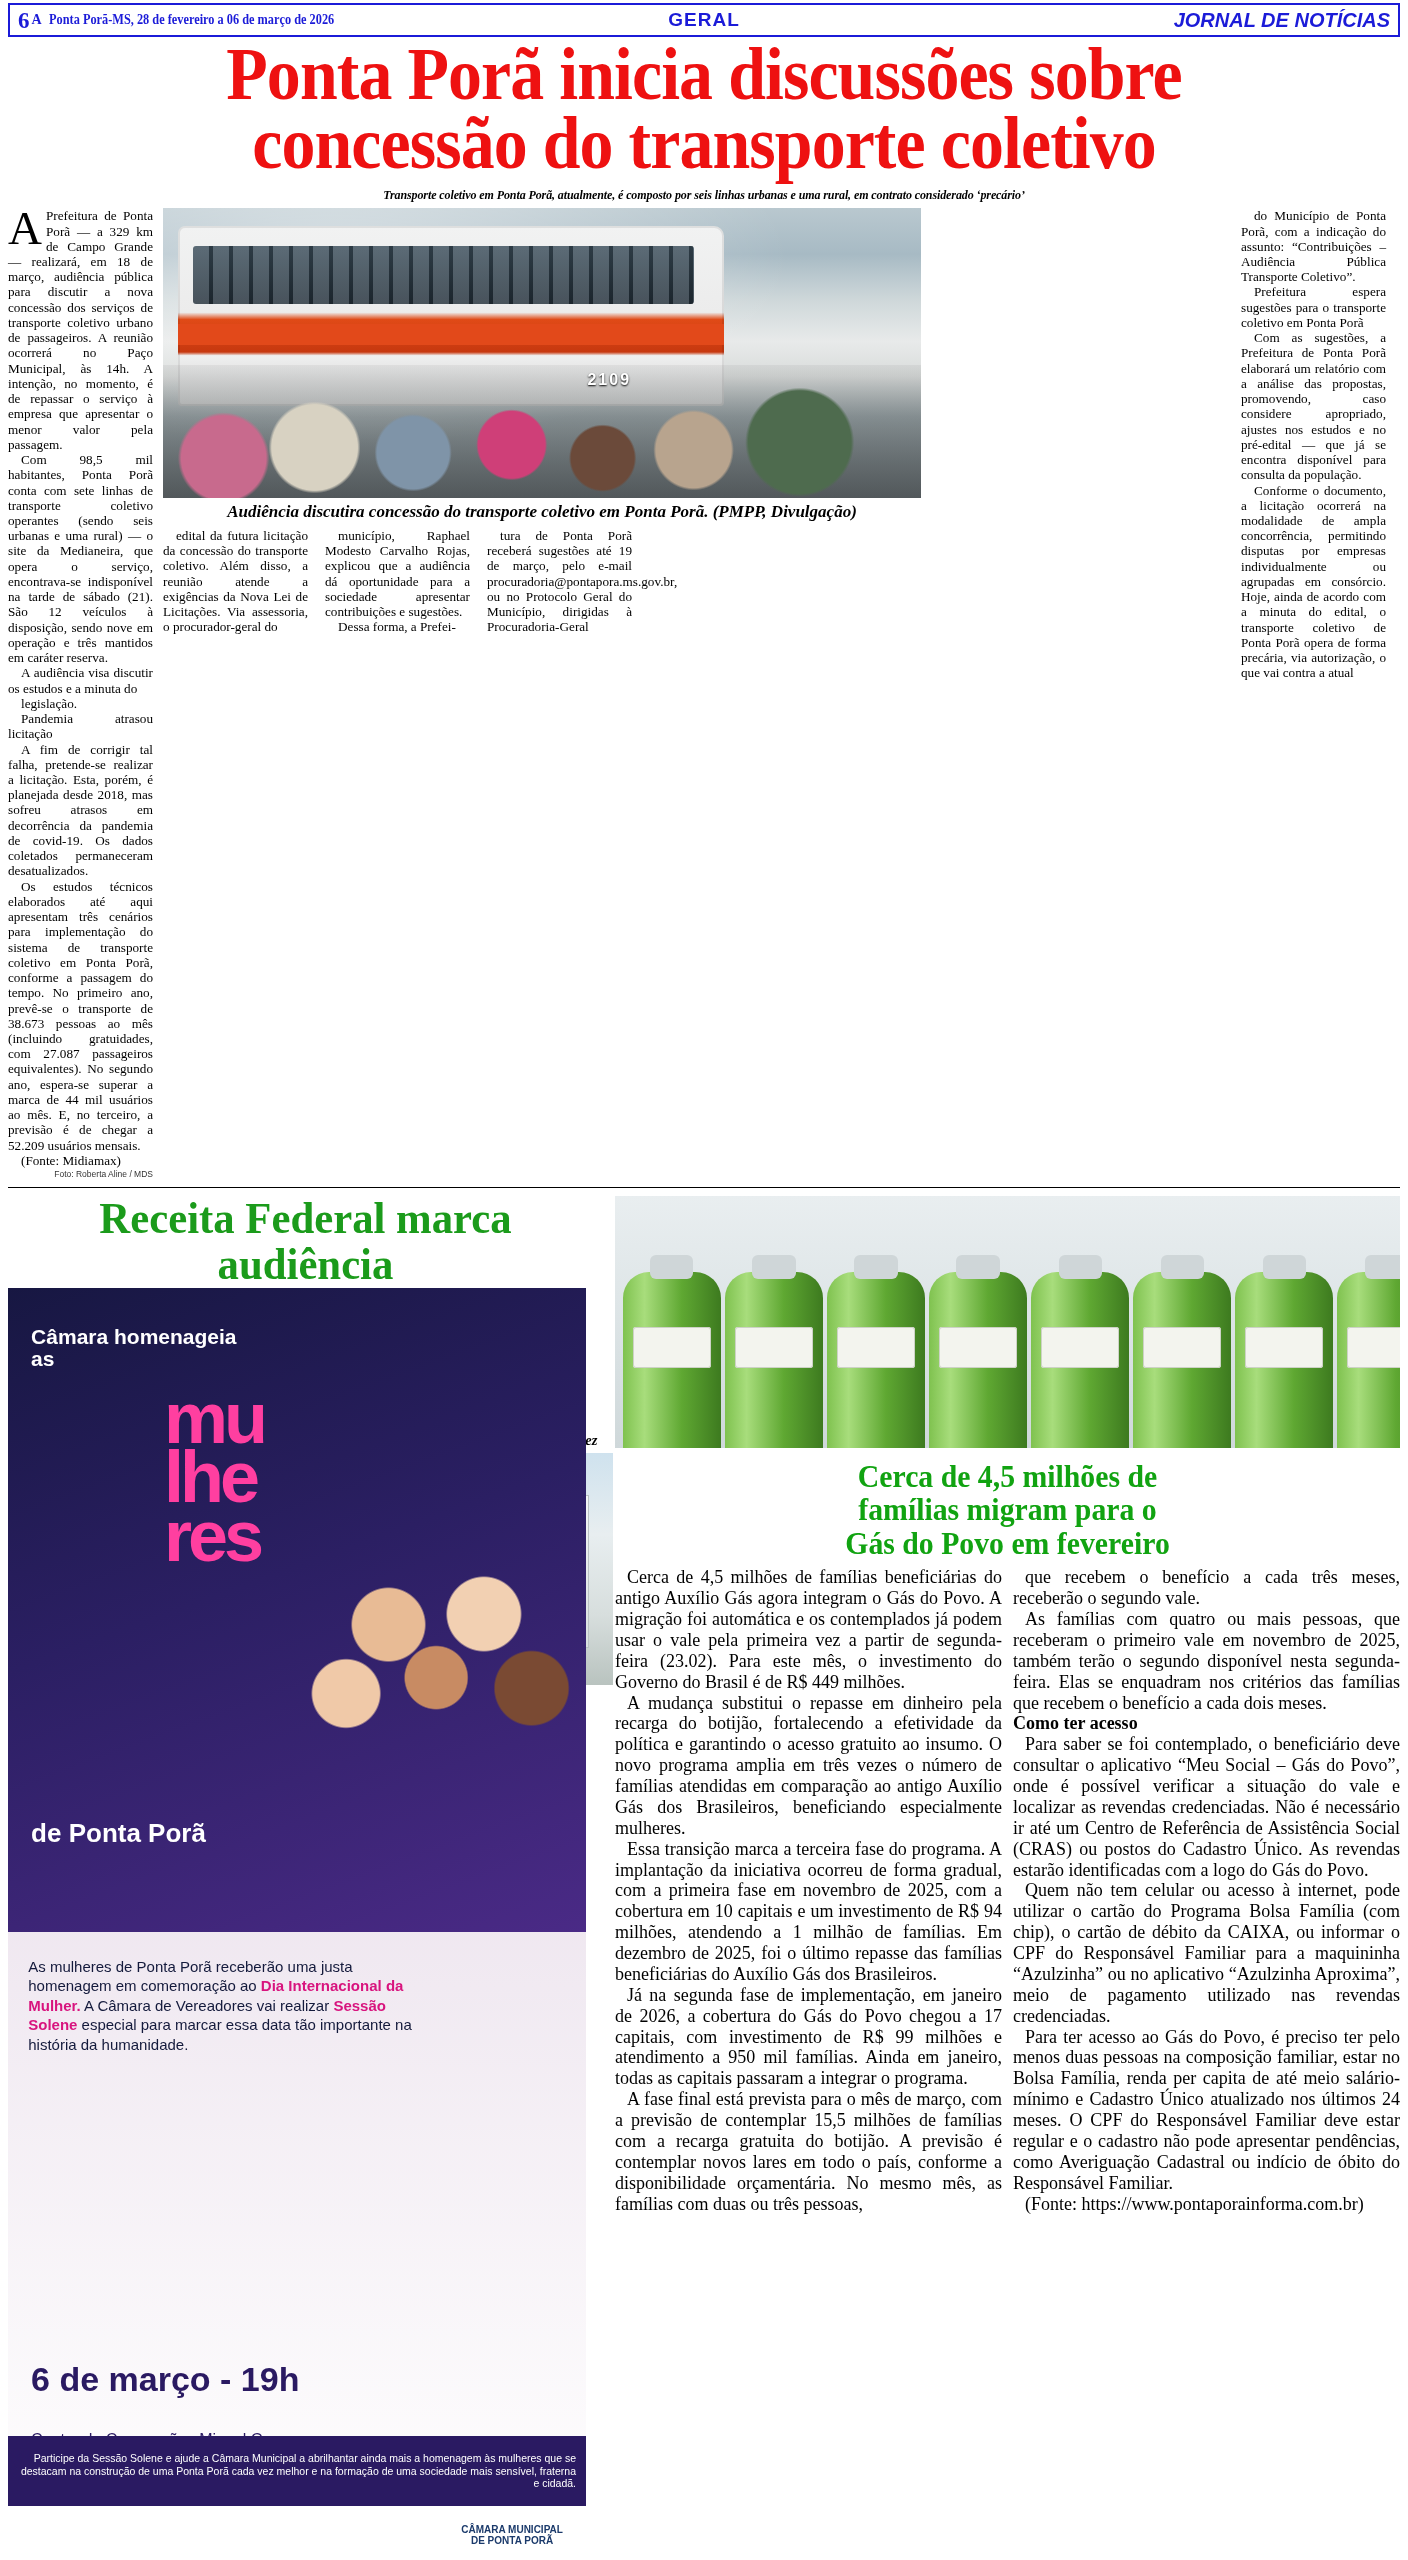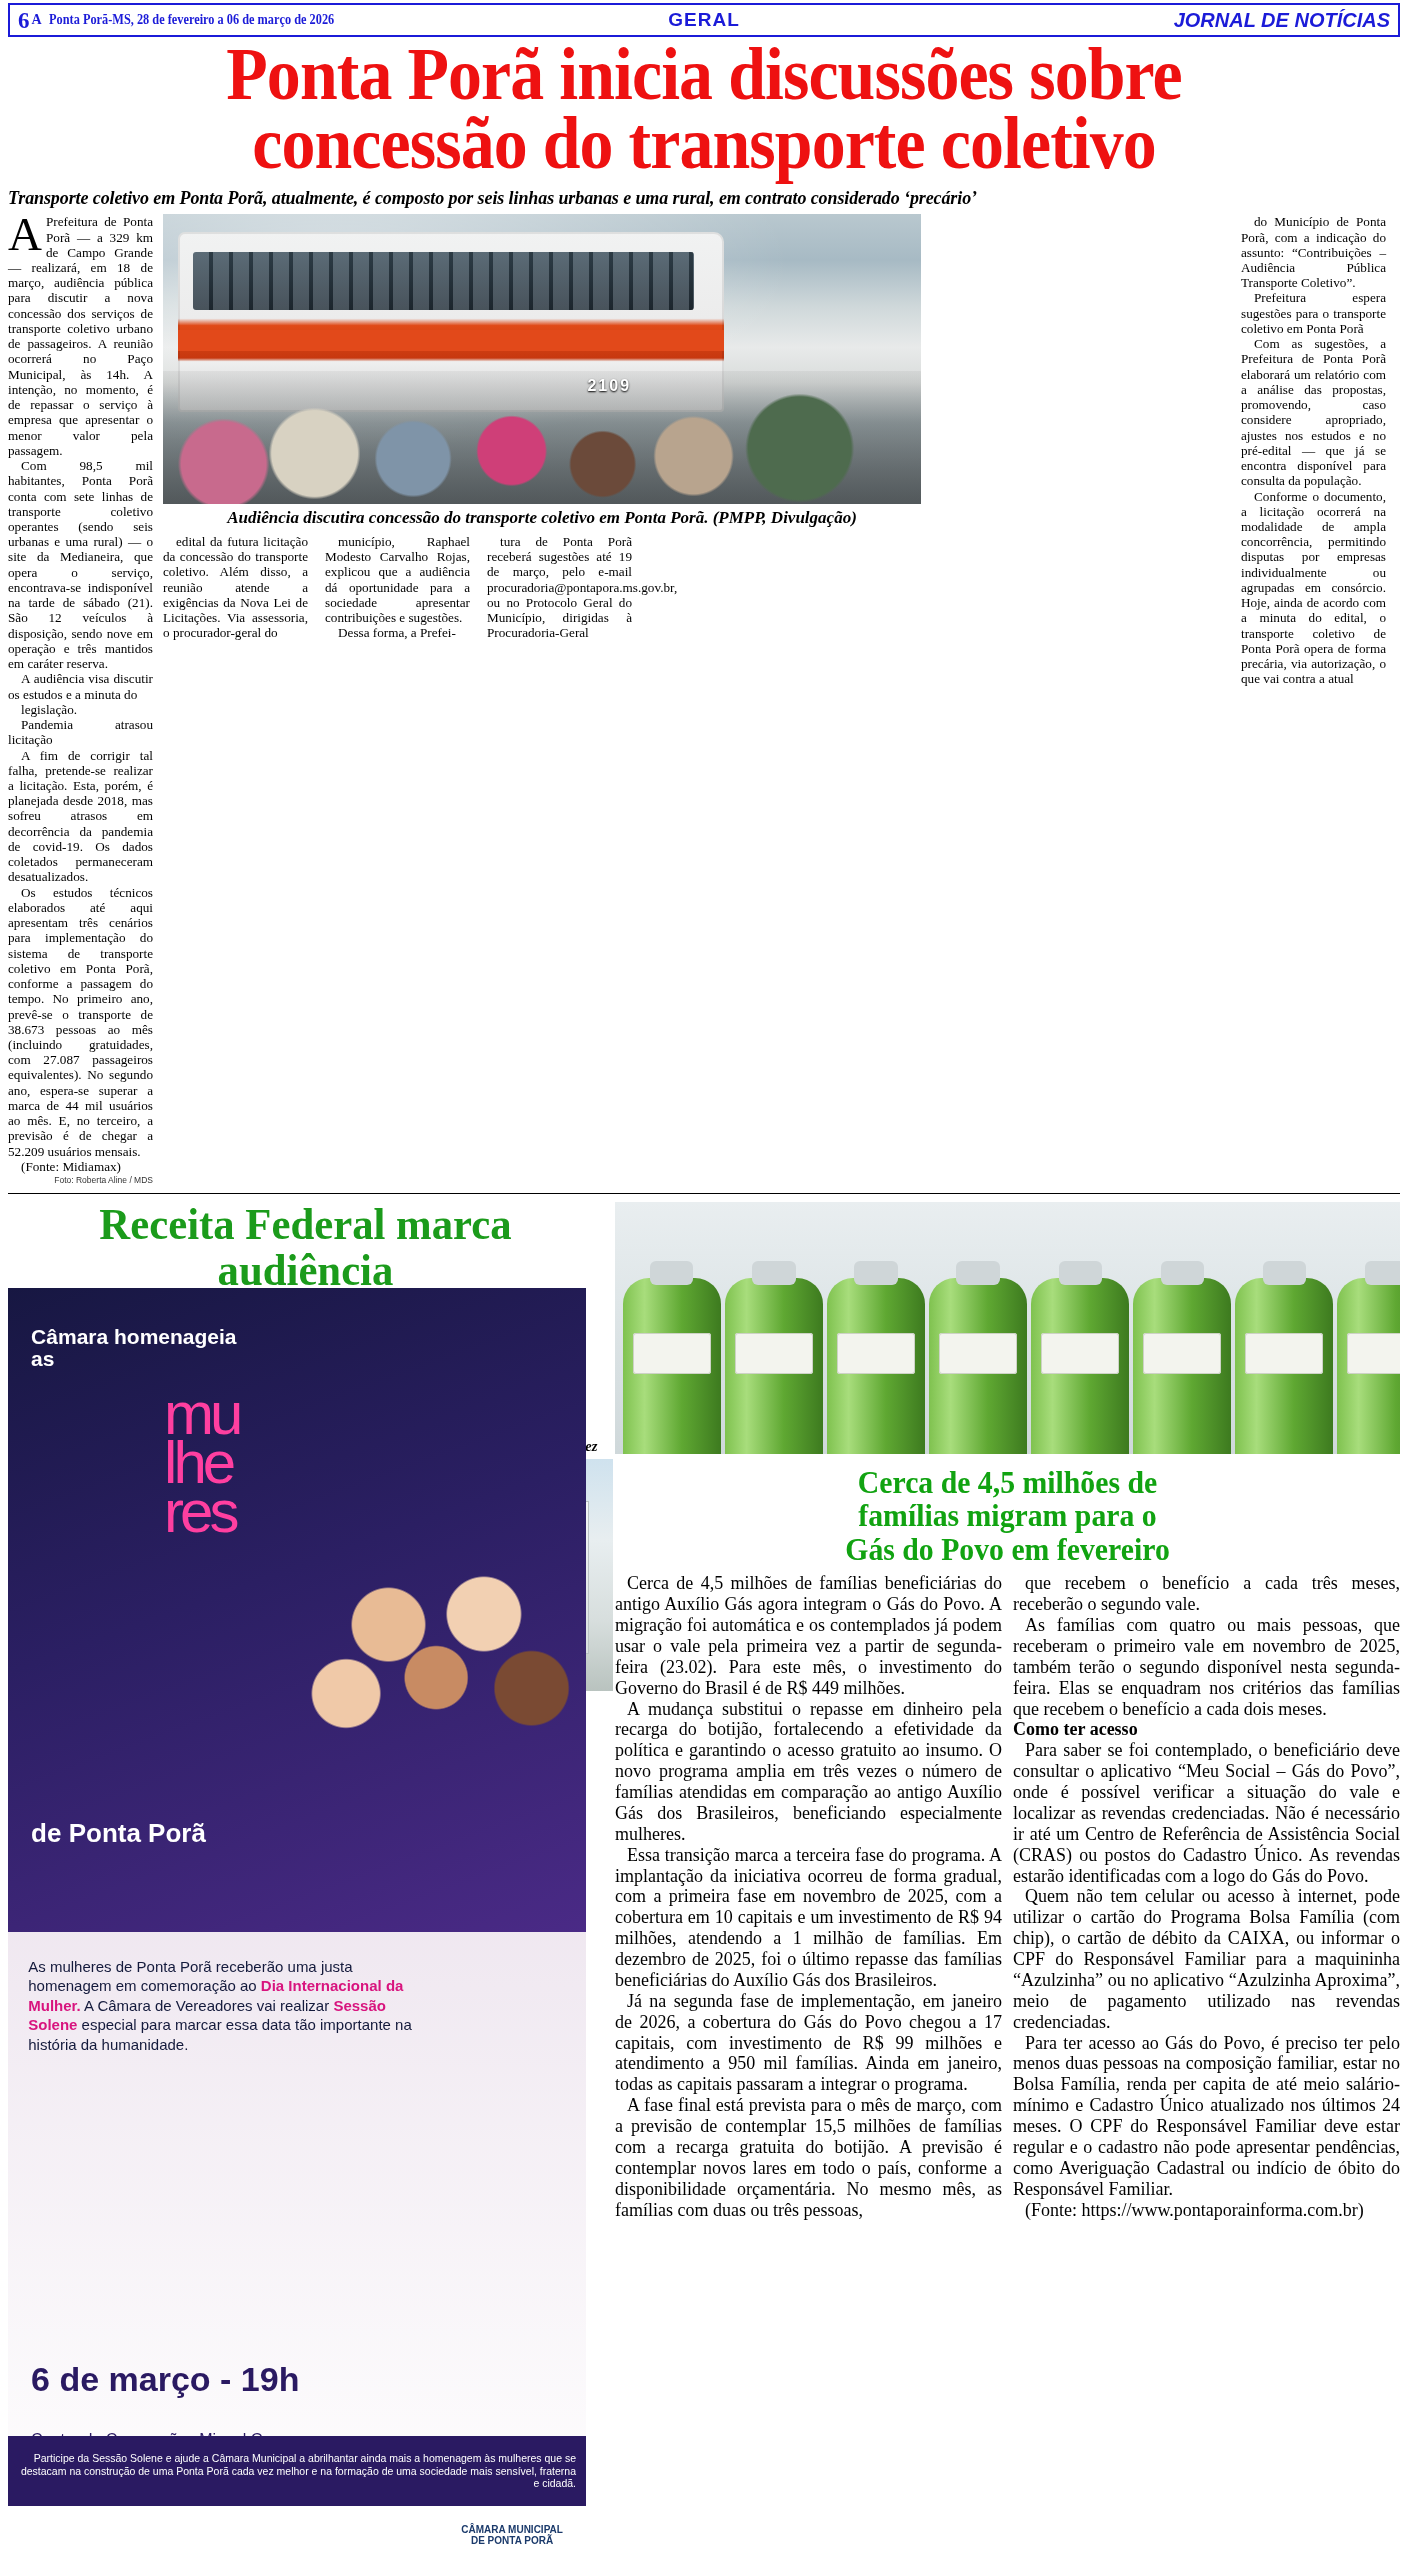--- a/index.html
+++ b/index.html
@@ -55,22 +55,22 @@
     font-size:73px;
     line-height:0.92;
     text-align:center;
     transform:scaleX(0.93);
     margin-top:4px;
     letter-spacing:-1px;
   }
   .hl1 .l2 { display:block; margin-top:2px; }
 
   .deck1 {
-    font-style:italic; font-weight:bold; font-size:18px;
-    margin-top:11px; margin-bottom:5px;
+    font-style:italic; font-weight:bold; font-size:12px;
+    text-align:center; margin-top:11px; margin-bottom:5px;
     font-family:"Liberation Serif", serif;
     letter-spacing:-0.1px;
   }
 
   
   .art1 {
     display:grid;
     grid-template-columns: 145px 448px 145px 145px 145px 145px 145px;
     column-gap:10px;
     margin-top:2px;
@@ -232,22 +232,22 @@
 
   
   .ad {
     border:0; position:relative; overflow:hidden;
     background:linear-gradient(180deg,#1d1d50 0%, #2a2168 28%, #3a2a80 48%, #efe7f0 49%, #ffffff 100%);
   }
   .ad-top { position:absolute; left:0; right:0; top:0; height:51%;
     background:linear-gradient(160deg,#171742 0%,#2b1f63 45%,#4a2a86 100%); }
   .ad-logoline { position:absolute; top:3%; left:4%; color:#fff; font-size:21px; font-weight:bold;
     font-family:"Liberation Sans", sans-serif; line-height:1.05; }
-  .ad-mu { position:absolute; top:8%; left:27%; color:#ff3fa0; font-weight:normal;
-    font-family:"Liberation Sans", sans-serif; font-size:60px; line-height:0.82; letter-spacing:-4px; }
+  .ad-mu { position:absolute; top:8%; left:27%; color:#ff3fa0; font-weight:bold;
+    font-family:"Liberation Sans", sans-serif; font-size:72px; line-height:0.82; letter-spacing:-4px; }
   .ad-sub { position:absolute; top:42%; left:4%; color:#fff; font-weight:bold; font-size:26px;
     font-family:"Liberation Sans", sans-serif; }
   .ad-body { position:absolute; top:53%; left:3.5%; width:68%; color:#141a3c; font-size:15px;
     line-height:1.3; font-family:"Liberation Sans", sans-serif; }
   .ad-body b { color:#d8147e; }
   .ad-date { position:absolute; bottom:12%; left:4%; color:#2a1a62; font-weight:bold; font-size:34px;
     font-family:"Liberation Sans", sans-serif; }
   .ad-place { position:absolute; bottom:8%; left:4%; color:#2a1a62; font-size:16px;
     font-family:"Liberation Sans", sans-serif; }
   .ad-strip { position:absolute; left:0; right:0; bottom:3.5%; height:5.5%;

